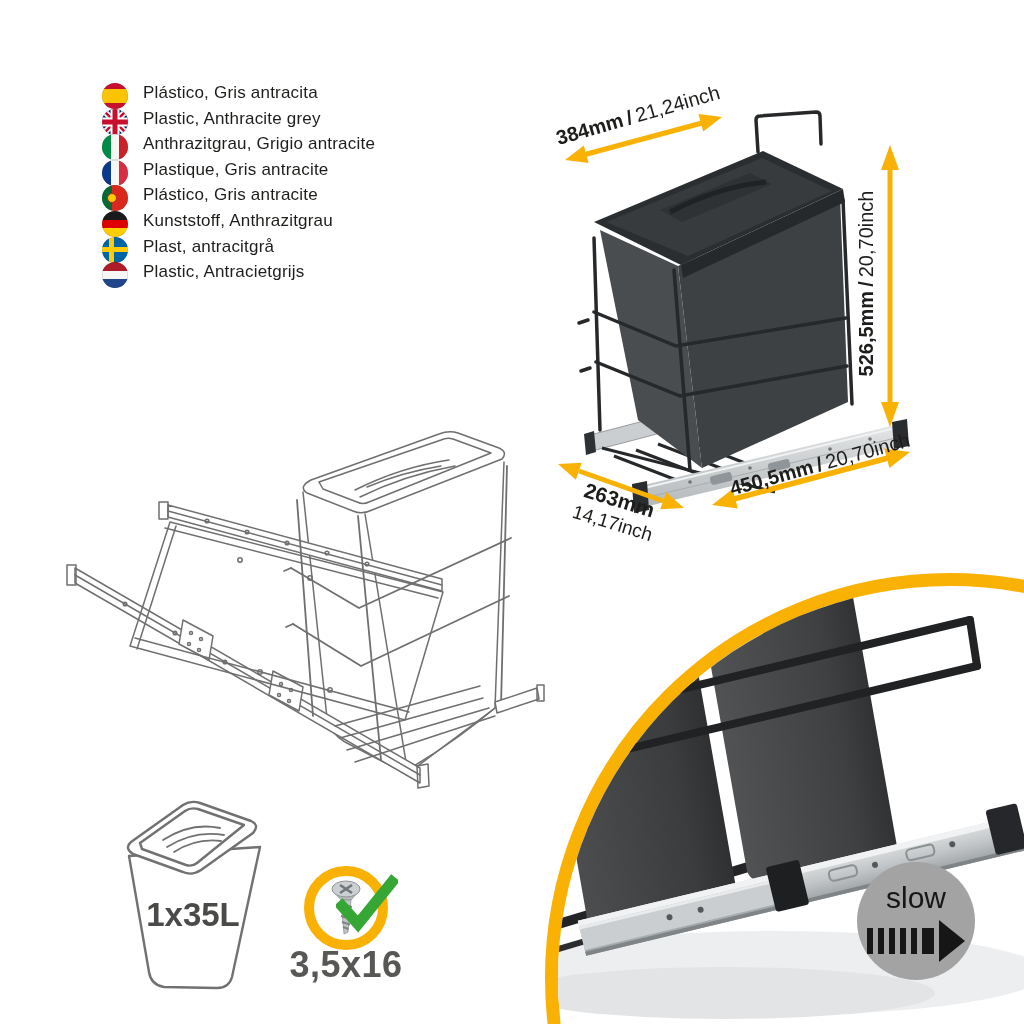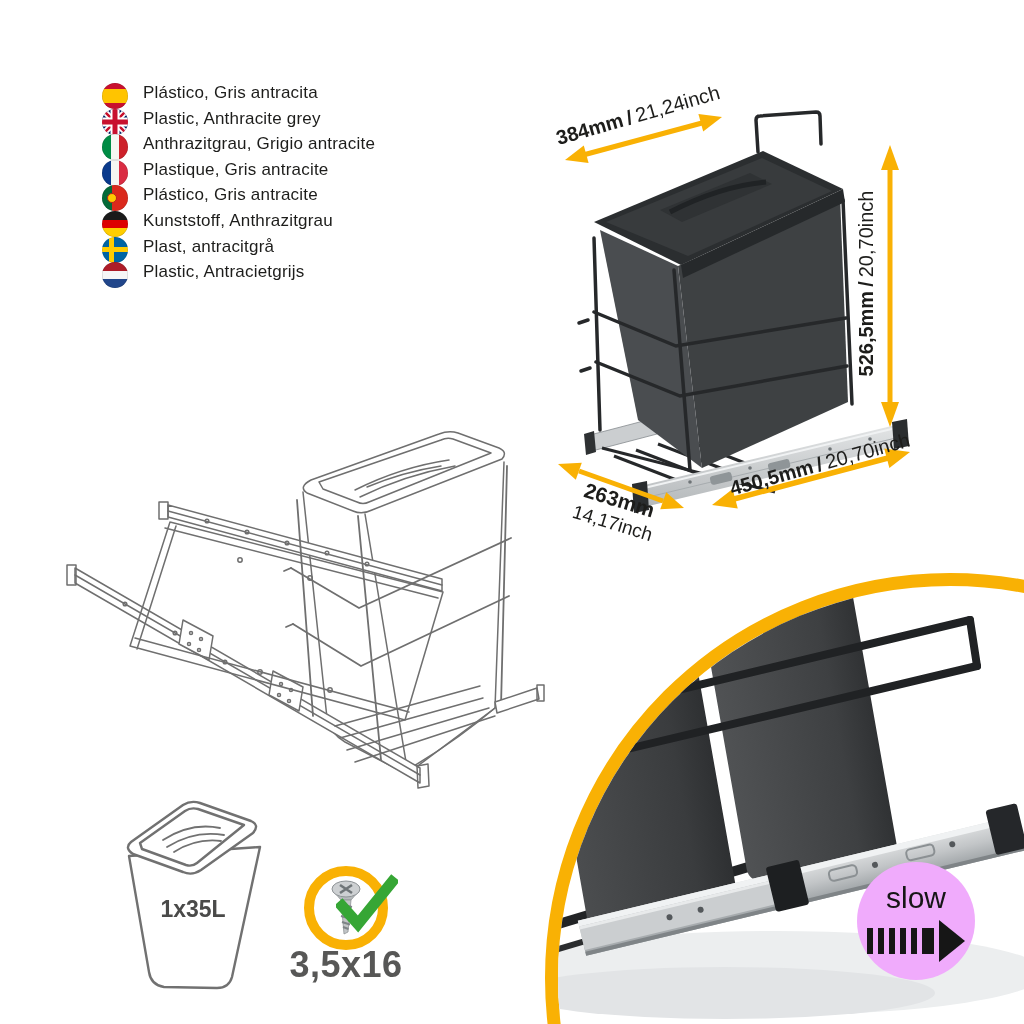--- a/index.html
+++ b/index.html
@@ -33,35 +33,35 @@
   .dim .in{font-weight:normal;}
   .dim-width{left:538px;top:104px;width:200px;text-align:center;transform:rotate(-16deg);}
   .dim-height{left:761px;top:272px;width:210px;text-align:center;transform:rotate(-90deg);}
   .dim-depth{left:551px;top:488px;width:130px;text-align:center;transform:rotate(17deg);line-height:23px;}
   .dim-depth b{font-size:21px;}
   .dim-depth .in{font-size:19px;display:block;}
   .dim-slide{left:705px;top:453px;width:230px;text-align:center;transform:rotate(-15.5deg);}
 
   
   .capacity-label{position:absolute;left:143px;top:896px;width:100px;text-align:center;
-        font-size:23px;font-weight:bold;color:#4A4A49;}
+        font-size:33px;font-weight:bold;color:#4A4A49;}
   .screw-badge{position:absolute;left:304px;top:866px;width:84px;height:84px;border:10px solid #F9B104;
         border-radius:50%;box-sizing:border-box;background:#fff;}
   .screw-badge svg{position:absolute;left:0;top:0;}
   .check-mark{position:absolute;left:336px;top:872px;}
   .screw-label{position:absolute;left:286px;top:944px;width:120px;text-align:center;
         font-size:36px;font-weight:bold;color:#575756;letter-spacing:.5px;}
 
   
   .photo-circle{position:absolute;left:545px;top:573px;width:810px;height:810px;border-radius:50%;
         border:13px solid #F9B104;box-sizing:border-box;background:#fff;overflow:hidden;z-index:1;}
   .photo-circle svg{position:absolute;left:-13px;top:-13px;}
 
   .slow-badge{position:absolute;left:857px;top:862px;width:118px;height:118px;border-radius:50%;
-        background:#f0abfc;z-index:3;display:flex;flex-direction:column;align-items:center;
+        background:#a3a3a3;z-index:3;display:flex;flex-direction:column;align-items:center;
         justify-content:center;padding-top:2px;box-sizing:border-box;}
   .slow-text{font-size:30px;color:#161616;line-height:30px;}
   .slow-arrow{display:flex;align-items:center;margin-top:7px;height:42px;}
   .slow-arrow .bar{width:6px;height:26px;background:#161616;margin-right:5px;}
   .slow-arrow .bar.thick{width:12px;}
   .slow-arrow .head{width:0;height:0;border-left:26px solid #161616;
         border-top:21px solid transparent;border-bottom:21px solid transparent;}
 
   .abs{position:absolute;}
 </style>

